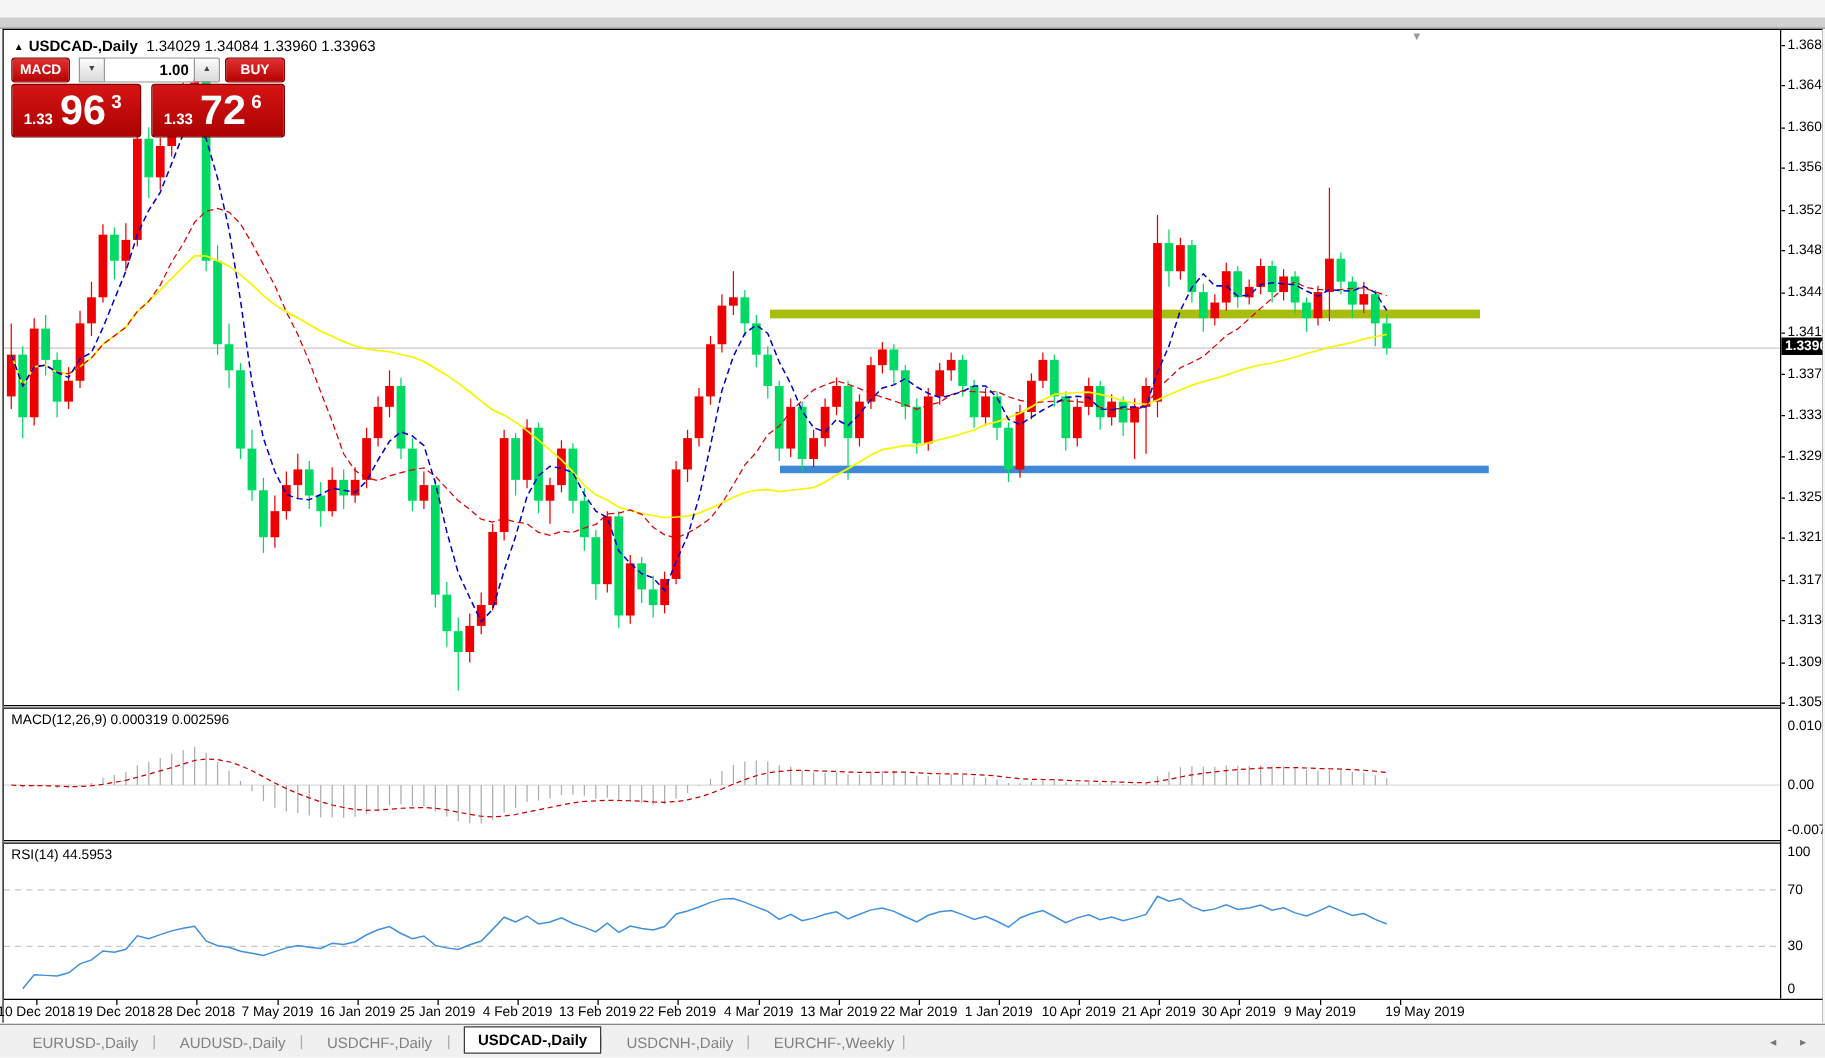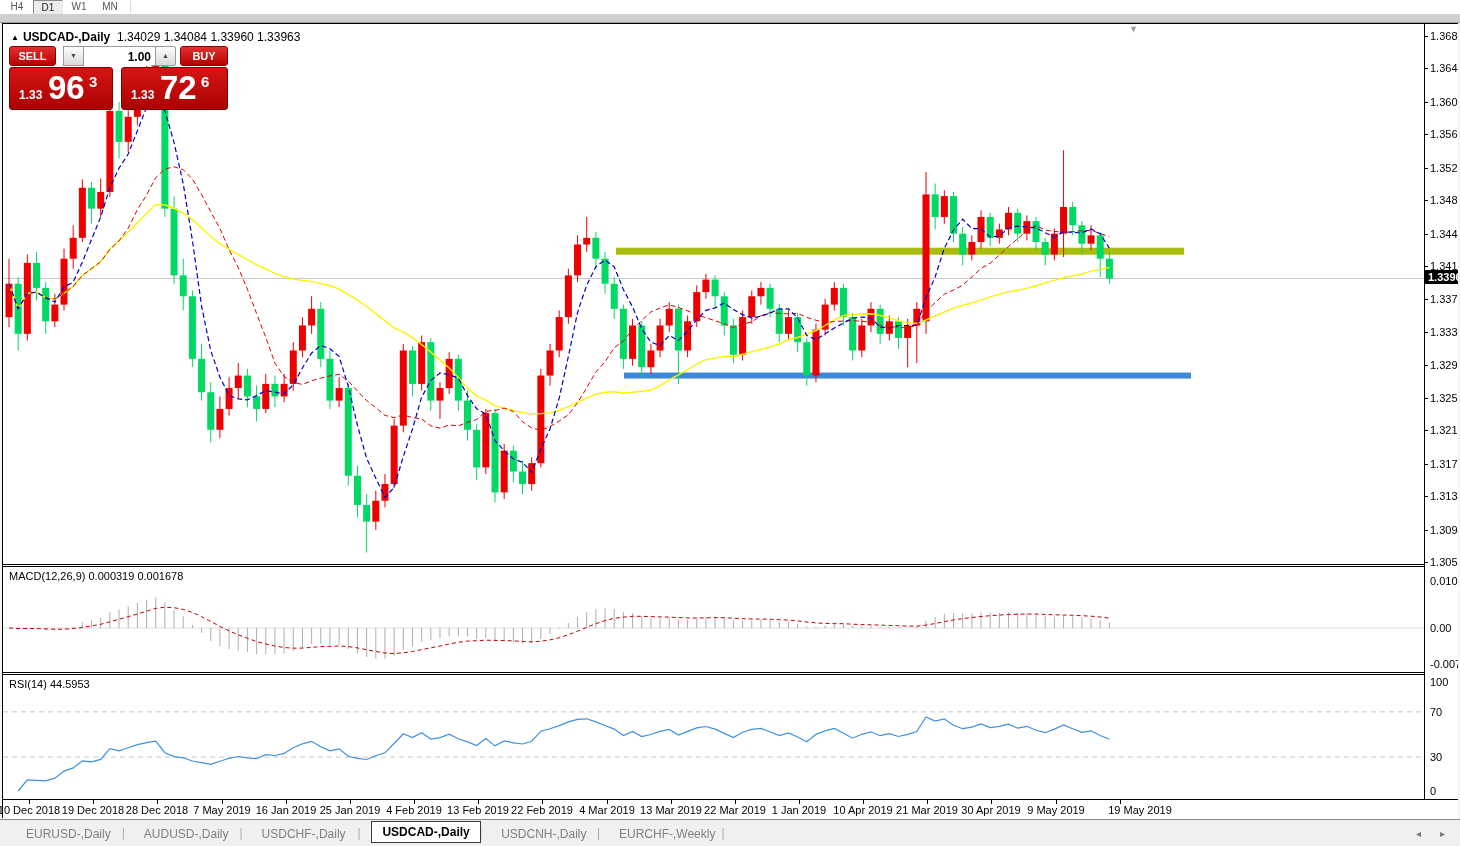--- a/index.html
+++ b/index.html
@@ -80,37 +80,30 @@
     padding:3px 10px; z-index:2; }
   .tab-sep { position:absolute; top:6px; color:#aaa; font-size:12px; }
   .scroll-arrow { position:absolute; top:8px; font-size:10px; color:#777; cursor:pointer; }
   #scroll-left { left:1416px; } #scroll-right { left:1440px; }
 </style>
 </head>
 <body>
 
 <div id="screen">
 
-  <div id="toolbar">
-      <button class="tf-btn" style="left: 2px;">H4</button>
-      <button class="tf-btn active" style="left: 33px;">D1</button>
-      <button class="tf-btn" style="left: 64px;">W1</button>
-      <button class="tf-btn" style="left: 95px;">MN</button>
-      <div class="tb-divider" style="left: 130px;"></div>
-    </div>
   <div id="grayband"></div>
 
   <div id="chartwin">
 
     <div id="chart-title"><span class="arr">▲</span><b>USDCAD-,Daily</b>&nbsp;&nbsp;<span>1.34029 1.34084 1.33960 1.33963</span></div>
 
     <div id="shift-marker">▼</div>
 
     <div id="oneclick">
-      <button class="oc-btn" id="oc-sell">SELL</button>
+      <button class="oc-btn" id="oc-sell">MACD</button>
       <button class="spin-btn" id="lot-dec">▼</button>
       <div id="lot-box">
         <input id="lot-input" value="1.00" style="">
       </div>
       <button class="spin-btn" id="lot-inc">▲</button>
       <button class="oc-btn" id="oc-buy">BUY</button>
       <div class="oc-price" id="oc-price-sell">
         <span class="oc-small">1.33</span>
         <span class="oc-large">96</span>
         <span class="oc-sup">3</span>
@@ -498,21 +491,21 @@
         <line x1="1106.4" y1="61" x2="1106.4" y2="55.522636500688506" stroke="#ADADAD" stroke-width="1"></line>
         <path d="M6.0 61.0L15.2 61.5L24.3 61.5L33.5 61.6L42.7 61.9L51.9 62.3L61.0 62.2L70.2 61.6L79.4 60.4L88.5 58.9L97.7 57.3L106.9 54.8L116.0 52.3L125.2 49.7L134.4 47.0L143.6 44.2L152.7 41.4L161.9 40.2L171.1 40.7L180.2 42.4L189.4 45.5L198.6 49.6L207.7 54.4L216.9 59.4L226.1 63.9L235.3 67.8L244.4 71.3L253.6 74.5L262.8 77.0L271.9 79.0L281.1 80.5L290.3 81.2L299.4 81.1L308.6 80.4L317.8 79.6L326.9 79.3L336.1 79.0L345.3 79.6L354.5 80.9L363.6 82.7L372.8 84.5L382.0 86.0L391.1 86.6L400.3 85.8L409.5 84.6L418.6 82.6L427.8 80.8L437.0 79.0L446.2 77.0L455.3 75.3L464.5 74.1L473.7 73.7L482.8 73.2L492.0 73.4L501.2 73.6L510.4 73.9L519.5 74.5L528.7 74.8L537.9 74.3L547.0 72.9L556.2 70.7L565.4 67.8L574.5 64.2L583.7 60.3L592.9 56.7L602.0 53.6L611.2 51.3L620.4 50.1L629.6 49.3L638.7 49.3L647.9 49.6L657.1 49.9L666.2 50.1L675.4 50.6L684.6 50.9L693.8 51.0L702.9 50.8L712.1 50.6L721.3 50.7L730.4 51.2L739.6 51.7L748.8 52.0L757.9 52.1L767.1 52.2L776.3 52.7L785.5 53.1L794.6 53.8L803.8 55.0L813.0 55.9L822.1 56.4L831.3 56.6L840.5 56.7L849.6 57.2L858.8 57.6L868.0 57.8L877.1 58.1L886.3 58.4L895.5 58.7L904.7 59.1L913.8 59.2L923.0 58.1L932.2 56.5L941.3 54.6L950.5 52.9L959.7 51.6L968.9 50.5L978.0 49.5L987.2 48.7L996.4 48.1L1005.5 47.5L1014.7 47.2L1023.9 47.0L1033.0 47.0L1042.2 47.4L1051.4 47.8L1060.5 48.0L1069.7 48.3L1078.9 48.7L1088.1 49.2L1097.2 50.0L1106.4 51.1" fill="none" stroke="#C80000" stroke-width="1" stroke-dasharray="4 3"></path>
       </svg>
     <div class="pane-sep" id="sep-rsi"></div>
     <svg id="rsi-svg">
         <line x1="0" y1="36.9" x2="1421" y2="36.9" stroke="#c8c8c8" stroke-width="1" stroke-dasharray="5 4"></line>
         <line x1="0" y1="82.1" x2="1421" y2="82.1" stroke="#c8c8c8" stroke-width="1" stroke-dasharray="5 4"></line>
         <path d="M15.2 116.0L24.3 104.9L33.5 105.3L42.7 105.8L51.9 103.2L61.0 96.1L70.2 92.9L79.4 85.8L88.5 86.8L97.7 84.4L106.9 73.7L116.0 75.9L125.2 72.7L134.4 69.7L143.6 67.6L152.7 66.1L161.9 77.7L171.1 81.6L180.2 82.8L189.4 86.0L198.6 87.6L207.7 89.3L216.9 86.3L226.1 83.3L235.3 81.5L244.4 82.8L253.6 83.7L262.8 79.6L271.9 80.5L281.1 78.4L290.3 72.8L299.4 68.8L308.6 66.3L317.8 71.8L326.9 75.9L336.1 73.8L345.3 81.3L354.5 83.3L363.6 84.5L372.8 80.8L382.0 77.8L391.1 68.5L400.3 58.8L409.5 62.6L418.6 57.8L427.8 64.1L437.0 62.6L446.2 59.2L455.3 63.8L464.5 66.9L473.7 70.5L482.8 63.5L492.0 70.9L501.2 65.9L510.4 67.8L519.5 69.0L528.7 66.2L537.9 56.2L547.0 53.8L556.2 50.6L565.4 46.9L574.5 44.3L583.7 43.8L592.9 46.9L602.0 50.5L611.2 54.1L620.4 60.5L629.6 56.5L638.7 61.6L647.9 59.5L657.1 56.4L666.2 54.4L675.4 60.1L684.6 56.4L693.8 52.9L702.9 51.5L712.1 54.1L721.3 58.4L730.4 62.5L739.6 57.2L748.8 54.4L757.9 53.4L767.1 56.7L776.3 60.6L785.5 58.0L794.6 62.0L803.8 66.7L813.0 59.4L822.1 55.8L831.3 53.5L840.5 58.2L849.6 63.2L858.8 59.3L868.0 56.8L877.1 60.7L886.3 58.7L895.5 61.5L904.7 59.3L913.8 56.5L923.0 42.0L932.2 46.0L941.3 43.8L950.5 50.3L959.7 53.7L968.9 52.1L978.0 48.9L987.2 52.6L996.4 51.4L1005.5 49.1L1014.7 53.2L1023.9 51.3L1033.0 55.3L1042.2 57.7L1051.4 54.1L1060.5 49.9L1069.7 53.7L1078.9 57.4L1088.1 55.8L1097.2 60.5L1106.4 64.2" fill="none" stroke="#4090E0" stroke-width="1.2"></path>
       </svg>
 
-    <div class="ind-label" id="macd-label">MACD(12,26,9) 0.000319 0.001678</div>
+    <div class="ind-label" id="macd-label">MACD(12,26,9) 0.000319 0.002596</div>
     <div class="ind-label" id="rsi-label">RSI(14) 44.5953</div>
 
     <div id="price-axis">
         <div class="ax-label" style="top: 5.7px;">1.36860</div>
         <div class="ax-tick" style="top: 11.7px;"></div>
         <div class="ax-label" style="top: 38.2494px;">1.36470</div>
         <div class="ax-tick" style="top: 44.2494px;"></div>
         <div class="ax-label" style="top: 71.6334px;">1.36070</div>
         <div class="ax-tick" style="top: 77.6334px;"></div>
         <div class="ax-label" style="top: 104.183px;">1.35680</div>
@@ -574,21 +567,21 @@
         <div class="date-label" style="left: 604px;">4 Mar 2019</div>
         <div class="date-tick" style="left: 604px;"></div>
         <div class="date-label" style="left: 668px;">13 Mar 2019</div>
         <div class="date-tick" style="left: 668px;"></div>
         <div class="date-label" style="left: 732px;">22 Mar 2019</div>
         <div class="date-tick" style="left: 732px;"></div>
         <div class="date-label" style="left: 796px;">1 Jan 2019</div>
         <div class="date-tick" style="left: 796px;"></div>
         <div class="date-label" style="left: 860px;">10 Apr 2019</div>
         <div class="date-tick" style="left: 860px;"></div>
-        <div class="date-label" style="left: 924px;">21 Mar 2019</div>
+        <div class="date-label" style="left: 924px;">21 Apr 2019</div>
         <div class="date-tick" style="left: 924px;"></div>
         <div class="date-label" style="left: 988px;">30 Apr 2019</div>
         <div class="date-tick" style="left: 988px;"></div>
         <div class="date-label" style="left: 1053px;">9 May 2019</div>
         <div class="date-tick" style="left: 1053px;"></div>
         <div class="date-label" style="left: 1117px; margin-left: 20px;">19 May 2019</div>
         <div class="date-tick" style="left: 1117px;"></div>
       </div>
   </div>
 

